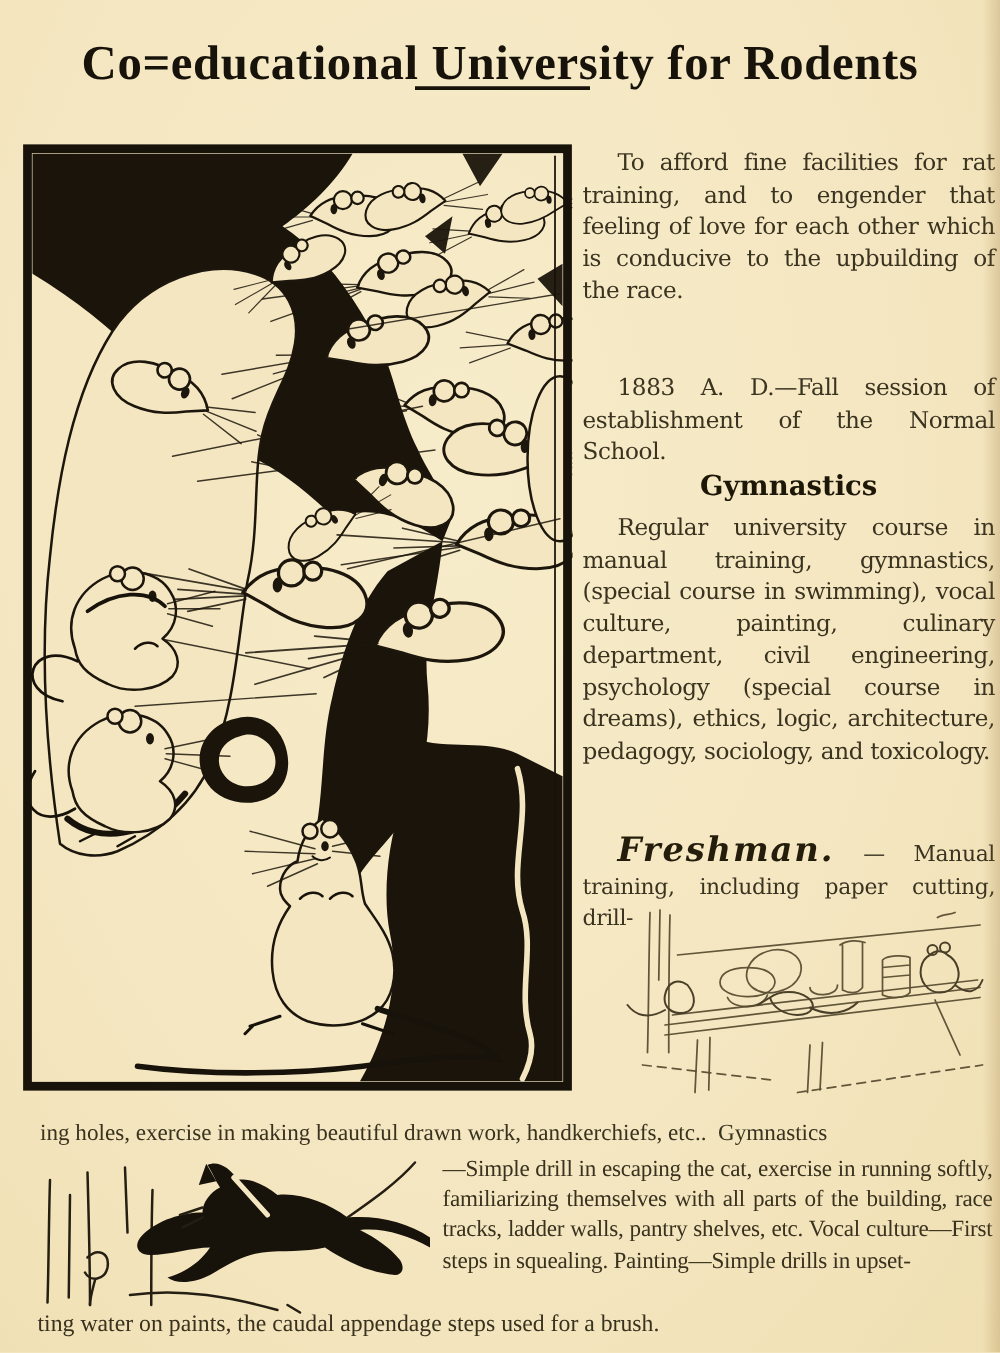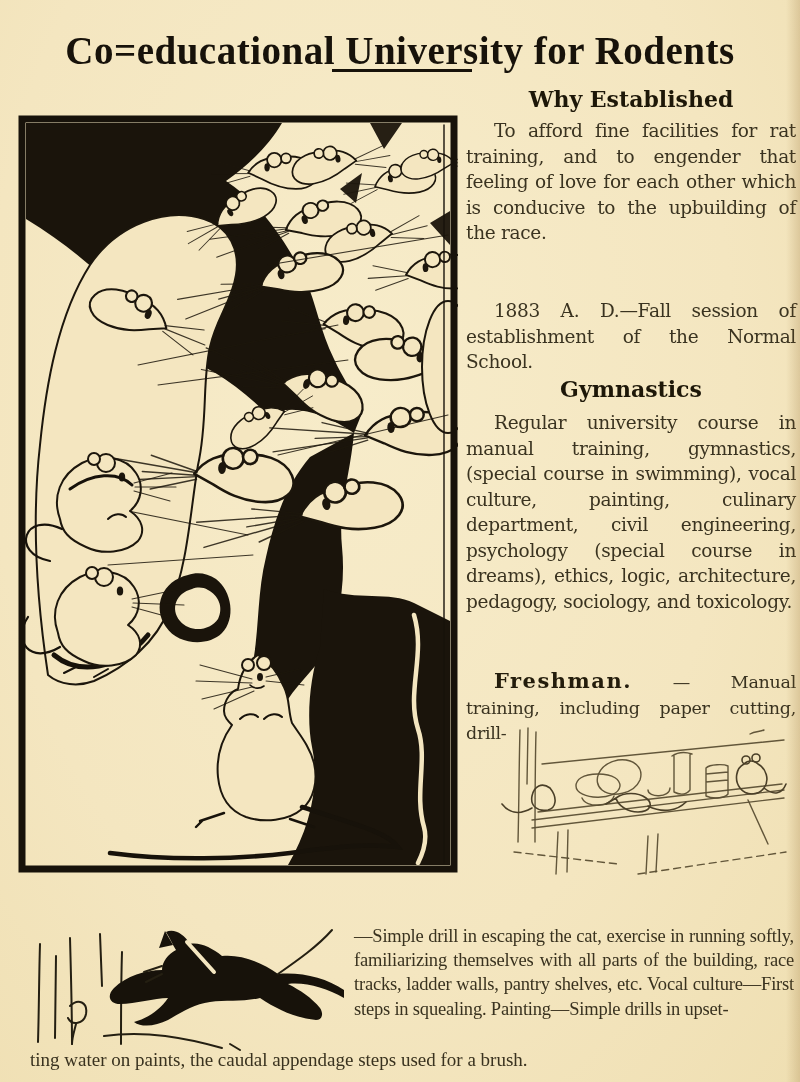--- a/index.html
+++ b/index.html
@@ -32,21 +32,21 @@
   .col-p{
     position:absolute;left:466px;width:330px;margin:0;
     font-size:18.5px;line-height:25.5px;letter-spacing:-.3px;
     text-align:justify;text-indent:28px;color:#3a3320;
   }
   .h-why{top:86px;} .p-why{top:118px;}
   .h-time{top:264px;} .p-time{top:298px;}
   .h-curr{top:376px;} .p-curr{top:410px;}
   .h-div{top:634px;}
   .p-fresh{top:668px;font-size:17.5px;}
-  .fresh-lead{font-size:21px;font-weight:bold;letter-spacing:1.5px;color:#241d0c;}
+  .fresh-lead{font-size:27px;font-weight:bold;letter-spacing:1.5px;color:#241d0c;font-style:italic;}
 
   .bt{font-family:"Liberation Serif", serif;color:#39321f;}
   .bt-line1{position:absolute;left:32px;top:897px;font-size:18.5px;white-space:pre;}
   .bt-beside{position:absolute;left:354px;top:924px;width:440px;
     font-size:18.5px;line-height:24.2px;text-align:justify;letter-spacing:-.2px;}
   .bt-final{position:absolute;left:30px;top:1049px;font-size:19px;}
 
   
   .blk{fill:#1a140b;}
   .frame{fill:none;stroke:#17120a;stroke-width:7;}
@@ -153,21 +153,20 @@
       <path class="ln" d="M-6,158 L-30,166 M-28,166 L-34,172 M60,164 L84,172" stroke-width="2.4"></path>
       <path class="ln" d="M72,152 C120,168 156,176 168,192 C140,188 104,192 60,198 C10,204 -60,206 -120,198" stroke-width="4.5"></path>
     </g>
 
     <path class="cream" stroke-width="4.5" d="M396,500 C408,540 388,576 400,614 C410,644 396,678 406,712 C410,726 404,740 400,748"></path>
 
     <rect class="frame" x="4" y="4" width="432" height="750"></rect>
     <line class="ln" x1="426" y1="10" x2="426" y2="748" stroke-width="1.4"></line>
   </svg>
 
-  <h2 class="col-head h-why">Why Established</h2>
   <p class="col-p p-why">To afford fine facilities for rat training, and to engender that feeling of love for each other which is conducive to the upbuilding of the race.</p>
 
   <p class="col-p p-time">1883 A. D.—Fall session of establishment of the Normal School.</p>
 
   <h2 class="col-head h-curr">Gymnastics</h2>
   <p class="col-p p-curr">Regular university course in manual training, gymnastics, (special course in swimming), vocal culture, painting, culinary department, civil engineering, psychology (special course in dreams), ethics, logic, architecture, pedagogy, sociology, and toxicology.</p>
 
   <p class="col-p p-fresh"><span class="fresh-lead">Freshman.</span><span> — Manual training, including paper cutting, drill-</span></p>
 
   <svg class="art-pantry" width="296" height="162" viewBox="0 0 296 162" aria-hidden="true">
@@ -187,20 +186,21 @@
     </g>
     <g>
       <path class="pk2" d="M52,64 C44,58 36,62 34,72 C32,82 40,88 50,86 C58,84 60,74 52,64 Z M34,84 C20,92 10,88 4,80"></path>
       <path class="pk2" d="M118,74 C126,68 140,68 148,74 C156,80 152,88 140,88 C130,88 120,82 118,74 Z M150,82 C166,90 180,86 188,78 M118,74 L108,80"></path>
       <path class="pk2" d="M246,40 C238,44 236,56 242,64 C248,72 260,72 266,64 C272,56 268,44 260,40 C256,36 250,36 246,40 Z M266,64 C276,72 284,70 288,60"></path>
       <circle class="pk2" cx="248" cy="36" r="4"></circle>
         <circle class="pk2" cx="258" cy="34" r="4"></circle>
     </g>
   </svg>
 
+  <div class="bt bt-line1">ing holes, exercise in making beautiful drawn work, handkerchiefs, etc..  Gymnastics</div>
 
   <svg class="art-cat" width="322" height="130" viewBox="0 0 322 130" aria-hidden="true">
     <g>
       <path class="ck" d="M14,18 C13,50 13,84 12,116 M30,30 L29,112 M44,12 C45,48 46,84 46,118 M74,8 L76,60 M96,26 C95,58 95,90 95,118"></path>
       <path class="ck" d="M44,80 C52,72 62,76 60,88 C58,98 46,100 42,92 M50,98 C48,106 46,112 46,118"></path>
       <path class="ck" d="M196,122 C160,112 120,104 78,110 M204,118 L214,124" stroke-width="3"></path>
     </g>
     <g>
       <path class="cf" d="M318,64 C300,52 276,46 252,48 C236,36 214,28 196,30 C186,22 174,16 164,18 C158,8 148,2 140,6 C144,12 146,18 150,24 C142,28 136,36 136,44 C120,44 100,50 88,62 C80,70 84,78 94,78 C110,78 128,72 142,72 C134,84 122,92 108,96 C116,102 130,100 142,94 C156,86 168,78 184,76 C200,74 218,76 234,72 C252,84 270,92 290,94 C296,94 298,88 294,82 C286,72 274,64 262,58 C280,56 300,62 318,72 Z"></path>
       <path class="cf" d="M139,5 L133,22 L147,19 Z M152,8 L150,24 L162,20 Z"></path>

